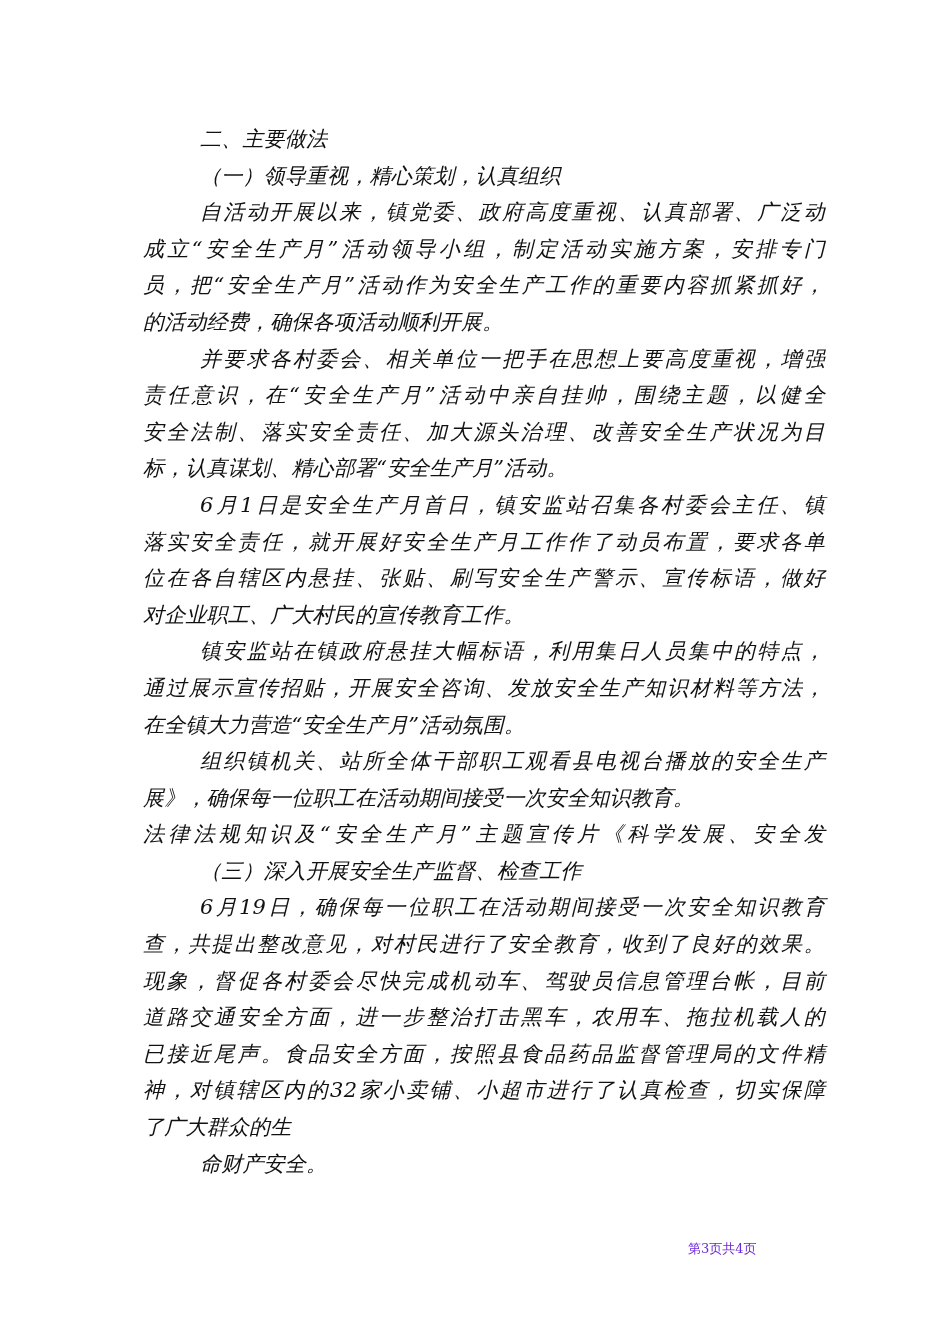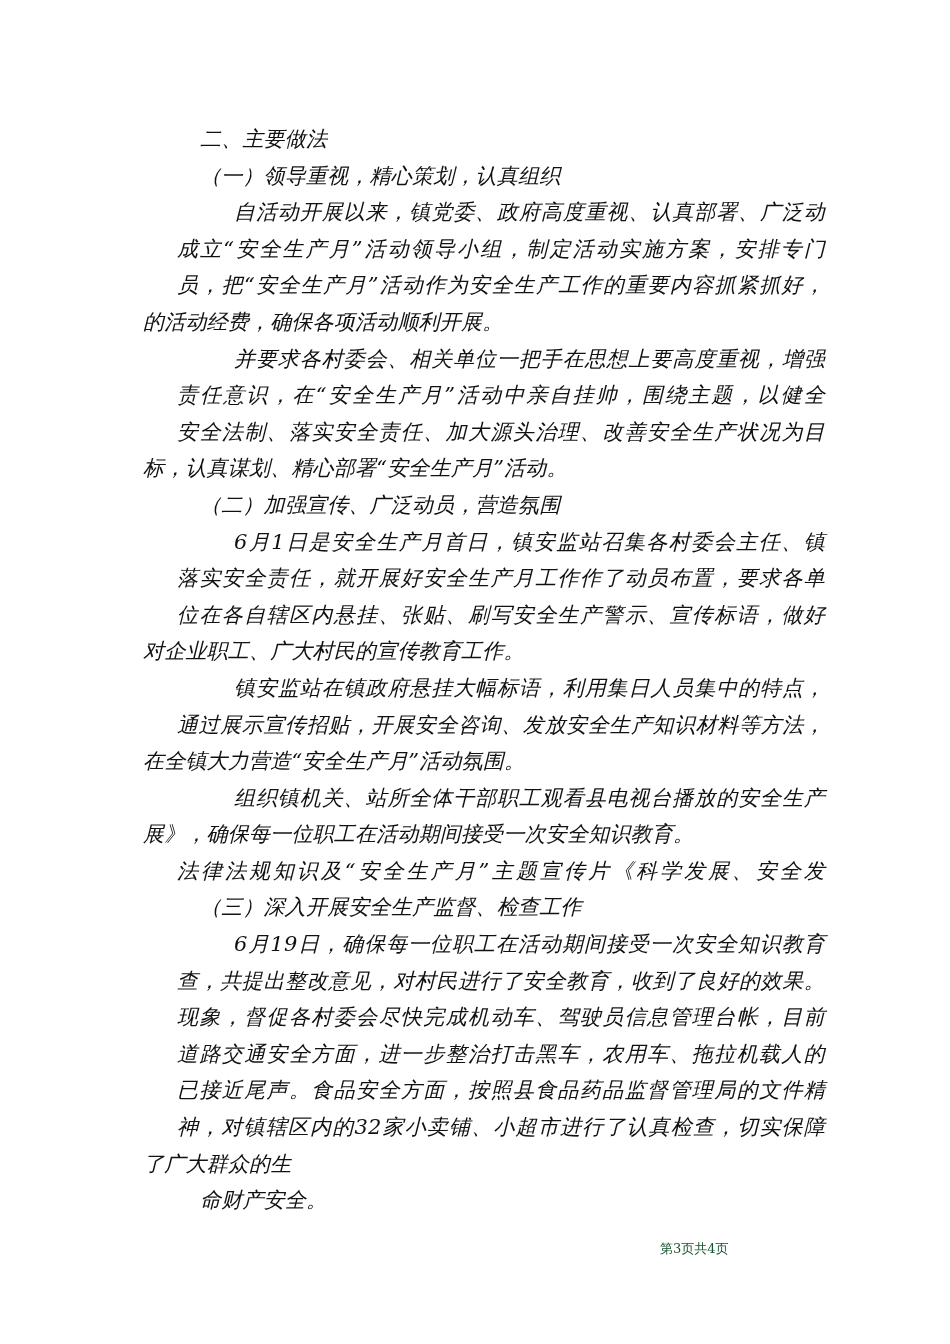--- a/index.html
+++ b/index.html
@@ -3,41 +3,40 @@
 <meta charset="utf-8">
 <style>
   html, body { margin:0; padding:0; background:#ffffff; }
   body { width:950px; height:1344px; position:relative; overflow:hidden;
          font-family:"DejaVu Serif","Liberation Serif",serif; color:#111; }
   .page { position:absolute; left:143px; top:121px; width:682px; }
   .line { height:36.6px; line-height:36.6px; font-size:21px; white-space:nowrap;
           letter-spacing:0.2px;font-style:italic; }
   .indent { padding-left:57px; }
   .sub { padding-left:57px; }
-  .justify { text-align:justify; text-align-last:justify;margin-left:34px; }
-  .footer { position:absolute; left:660px; top:1240px; font-size:13px; color:#14532d;
+  .justify { text-align:justify; text-align-last:justify; }
+  .footer { position:absolute; left:688px; top:1240px; font-size:13px; color:#6d28d9;
             font-family:"DejaVu Serif","Liberation Serif",serif; }
 </style>
 </head>
 <body>
 
 <div class="page">
   <div class="line indent">二、主要做法</div>
 
   <div class="line sub">（一）领导重视，精心策划，认真组织</div>
   <div class="line indent justify">自活动开展以来，镇党委、政府高度重视、认真部署、广泛动</div>
   <div class="line justify">成立“安全生产月”活动领导小组，制定活动实施方案，安排专门</div>
   <div class="line justify">员，把“安全生产月”活动作为安全生产工作的重要内容抓紧抓好，</div>
   <div class="line">的活动经费，确保各项活动顺利开展。</div>
   <div class="line indent justify">并要求各村委会、相关单位一把手在思想上要高度重视，增强</div>
   <div class="line justify">责任意识，在“安全生产月”活动中亲自挂帅，围绕主题，以健全</div>
   <div class="line justify">安全法制、落实安全责任、加大源头治理、改善安全生产状况为目</div>
   <div class="line">标，认真谋划、精心部署“安全生产月”活动。</div>
 
-  <div class="line sub">（二）加强宣传、广泛动员，营造氛围</div>
   <div class="line indent justify">6月1日是安全生产月首日，镇安监站召集各村委会主任、镇</div>
   <div class="line justify">落实安全责任，就开展好安全生产月工作作了动员布置，要求各单</div>
   <div class="line justify">位在各自辖区内悬挂、张贴、刷写安全生产警示、宣传标语，做好</div>
   <div class="line">对企业职工、广大村民的宣传教育工作。</div>
   <div class="line indent justify">镇安监站在镇政府悬挂大幅标语，利用集日人员集中的特点，</div>
   <div class="line justify">通过展示宣传招贴，开展安全咨询、发放安全生产知识材料等方法，</div>
   <div class="line">在全镇大力营造“安全生产月”活动氛围。</div>
   <div class="line indent justify">组织镇机关、站所全体干部职工观看县电视台播放的安全生产</div>
   <div class="line">展》，确保每一位职工在活动期间接受一次安全知识教育。</div>
   <div class="line justify">法律法规知识及“安全生产月”主题宣传片《科学发展、安全发</div>

